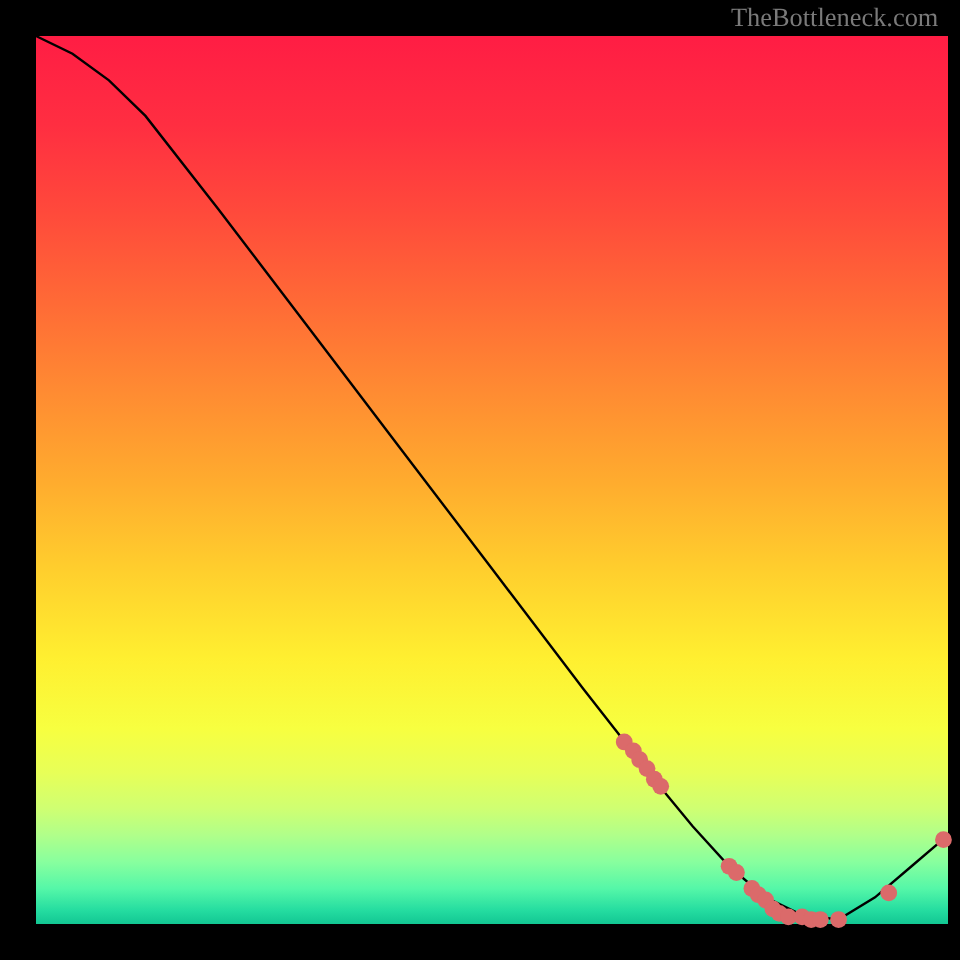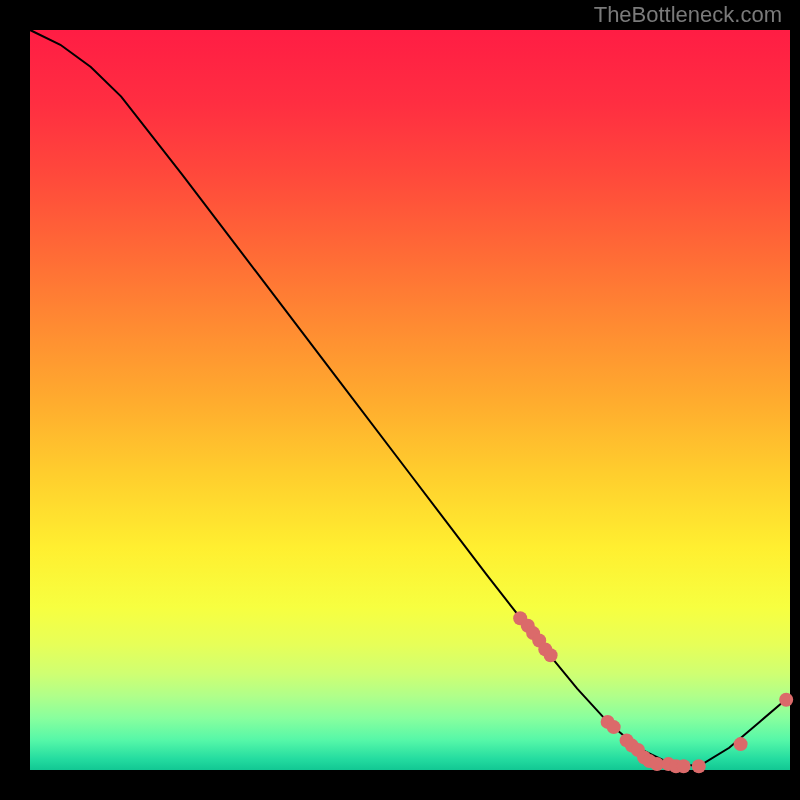--- a/index.html
+++ b/index.html
@@ -17,21 +17,21 @@
     top: 0;
     width: 800px;
     height: 800px;
   }
   .watermark {
     position: absolute;
     top: 2px;
     right: 18px;
     color: #7a7a7a;
     font-size: 22px;
-    font-family: Liberation Sans, sans-serif;
+    font-family: Liberation Serif, serif;
     z-index: 10;
   }
   svg { display: block; }
 </style>
 </head>
 <body>
 
 <div class="chart-wrap">
   <svg id="chart-svg" width="800" height="800" viewBox="0 0 800 800">
       <defs>

